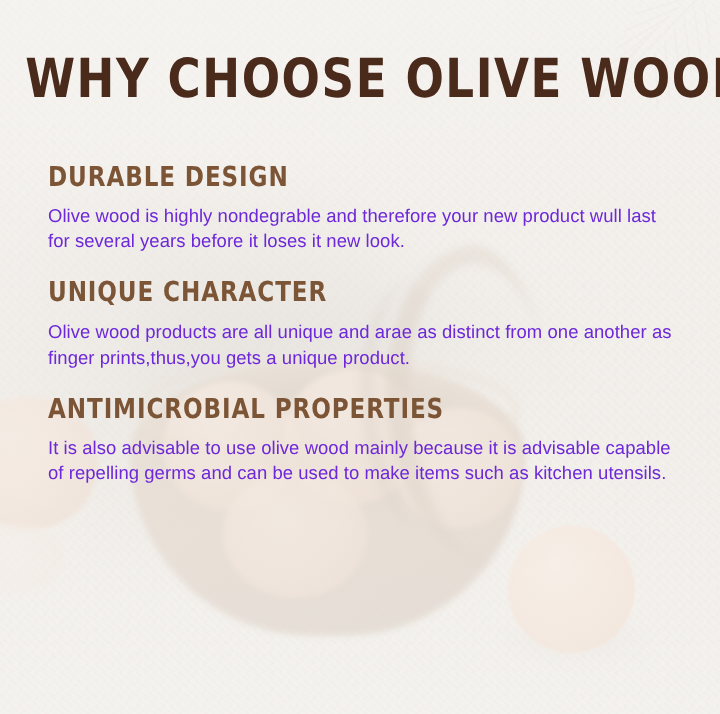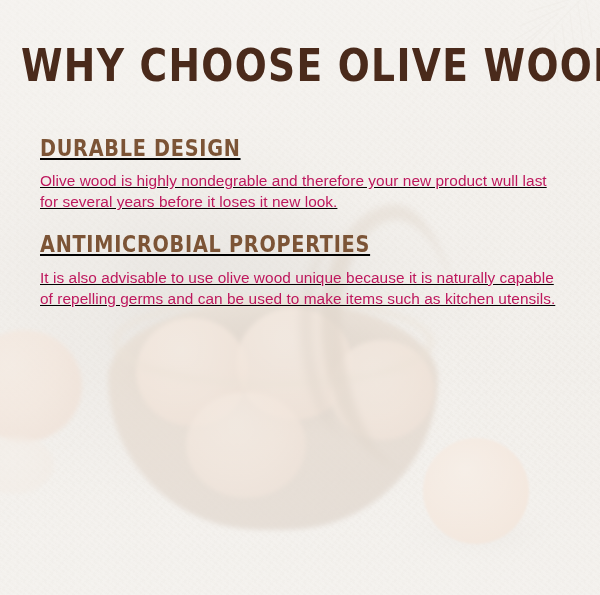--- a/index.html
+++ b/index.html
@@ -212,21 +212,20 @@
     color: #4a2a1b;
     transform: scaleX(.93);
     white-space: nowrap;
   }
 
   .sections {
     position: absolute;
     left: 40px;
     top: 136px;
     width: 524px;
-    text-decoration: underline;
   }
 
   .section { margin-bottom: 20px; }
   .section:last-child { margin-bottom: 0; }
 
   .section-heading {
     font-family: "DejaVu Sans Condensed", "Liberation Sans Narrow", "Liberation Sans", sans-serif;
     font-weight: 700;
     font-size: 23px;
     line-height: 1.1;
@@ -236,21 +235,21 @@
     transform: scaleX(.93);
     transform-origin: left center;
     white-space: nowrap;
   }
 
   .section-body {
     font-family: "Liberation Sans", sans-serif;
     font-weight: 400;
     font-size: 15.4px;
     line-height: 21px;
-    color: #be185d;
+    color: #6d28d9;
     margin: 0;
     max-width: 522px;
     letter-spacing: .05px;
   }
 </style>
 </head>
 <body>
 
 <div id="poster">
 
@@ -301,22 +300,26 @@
 
     <div class="poster-title">WHY CHOOSE OLIVE WOOD?</div>
 
     <div class="sections">
 
       <div class="section">
         <h2 class="section-heading">DURABLE DESIGN</h2>
         <p class="section-body">Olive wood is highly nondegrable and therefore your new product wull last for several years before it loses it new look.</p>
       </div>
 
+      <div class="section">
+        <h2 class="section-heading">UNIQUE CHARACTER</h2>
+        <p class="section-body">Olive wood products are all unique and arae as distinct from one another as finger prints,thus,you gets a unique product.</p>
+      </div>
 
       <div class="section">
         <h2 class="section-heading">ANTIMICROBIAL PROPERTIES</h2>
-        <p class="section-body">It is also advisable to use olive wood unique because it is naturally capable of repelling germs and can be used to make items such as kitchen utensils.</p>
+        <p class="section-body">It is also advisable to use olive wood mainly because it is advisable capable of repelling germs and can be used to make items such as kitchen utensils.</p>
       </div>
 
 
     </div>
   </div>
 </div>
 
 </body></html>

